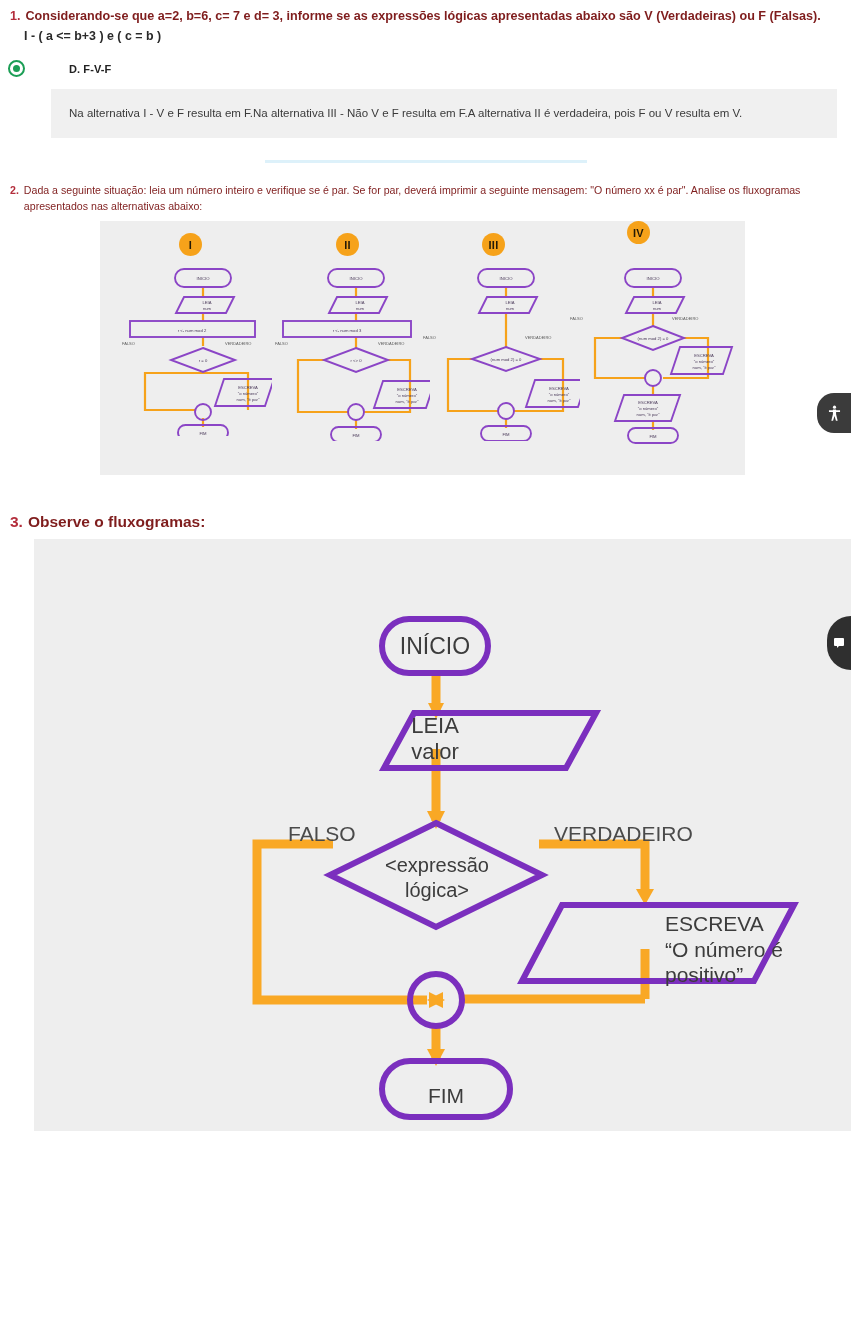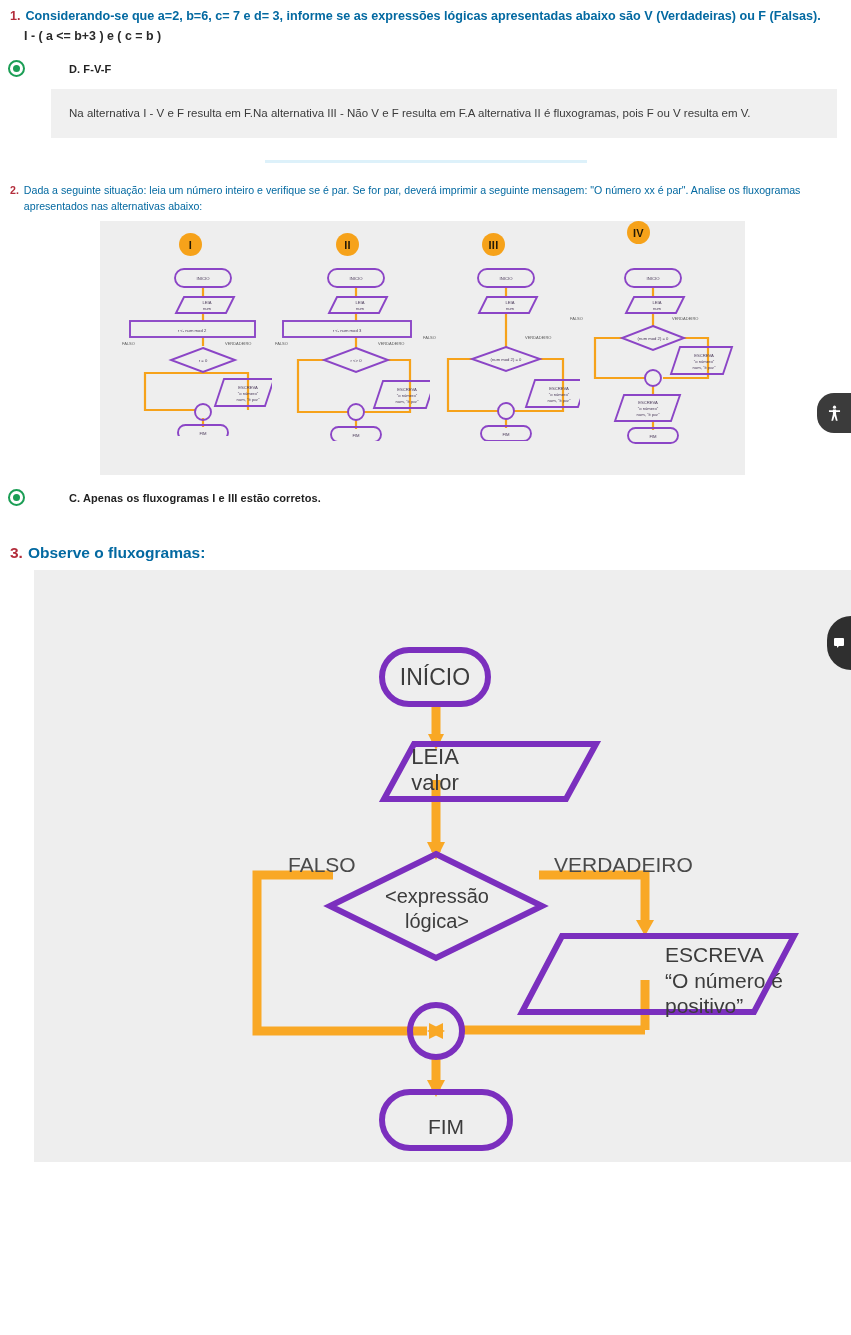--- a/index.html
+++ b/index.html
@@ -17,21 +17,21 @@
     display: flex;
     align-items: flex-start;
     padding: 0 14px 0 10px;
   }
   .q-num {
     color: #b32d3b;
     font-weight: bold;
     margin-right: 5px;
     flex: none;
   }
-  .q-text { color: #0369a1; }
+  .q-text { color: #7f1d1d; }
 
   
   .q1 { padding-top: 8px; }
   .q1 .q-stem { font-size: 12.6px; line-height: 1.35; font-weight: 600; }
   .q1-lines {
     margin: 2px 0 2px 24px;
     font-size: 12.4px;
     font-weight: 600;
     line-height: 1.55;
     color: #2a2a2a;
@@ -163,21 +163,21 @@
   </div>
   <div class="q1-lines">
     <div>I - ( a &lt;= b+3 ) e ( c = b )</div>
   </div>
 
   <div class="answer-row">
     <span class="radio-selected"></span>
     <span class="answer-label">D. F-V-F</span>
   </div>
 
-  <div class="feedback">Na alternativa I - V e F resulta em F.Na alternativa III - Não V e F resulta em F.A alternativa II é fluxogramas, pois F ou V resulta em V.</div>
+  <div class="feedback">Na alternativa I - V e F resulta em F.Na alternativa III - Não V e F resulta em F.A alternativa II é verdadeira, pois F ou V resulta em V.</div>
 
   <div class="divider"></div>
 </div>
 
 <div class="question-block q2">
   <div class="q-stem">
     <span class="q-num">2.</span>
     <span class="q-text">Dada a seguinte situação: leia um número inteiro e verifique se é par. Se for par, deverá imprimir a seguinte mensagem: "O número xx é par". Analise os fluxogramas apresentados nas alternativas abaixo:</span>
   </div>
 
@@ -320,24 +320,20 @@
           <text x="86" y="155">num, "é par"</text>
         <text x="91" y="177">FIM</text>
       </g>
       <g font-size="4" fill="#5a5a5a" font-family="Liberation Sans, sans-serif">
         <text x="8" y="59">FALSO</text>
         <text x="110" y="59">VERDADEIRO</text>
       </g>
     </svg>
   </div>
 
-  <div class="answer-row">
-    <span class="radio-selected"></span>
-    <span class="answer-label">C. Apenas os fluxogramas I e III estão corretos.</span>
-  </div>
 
 </div>
 
 <div class="question-block q3">
   <div class="q-stem">
     <span class="q-num">3.</span>
     <span class="q-text">Observe o fluxogramas:</span>
   </div>
 
   <div class="panel panel-q3">

